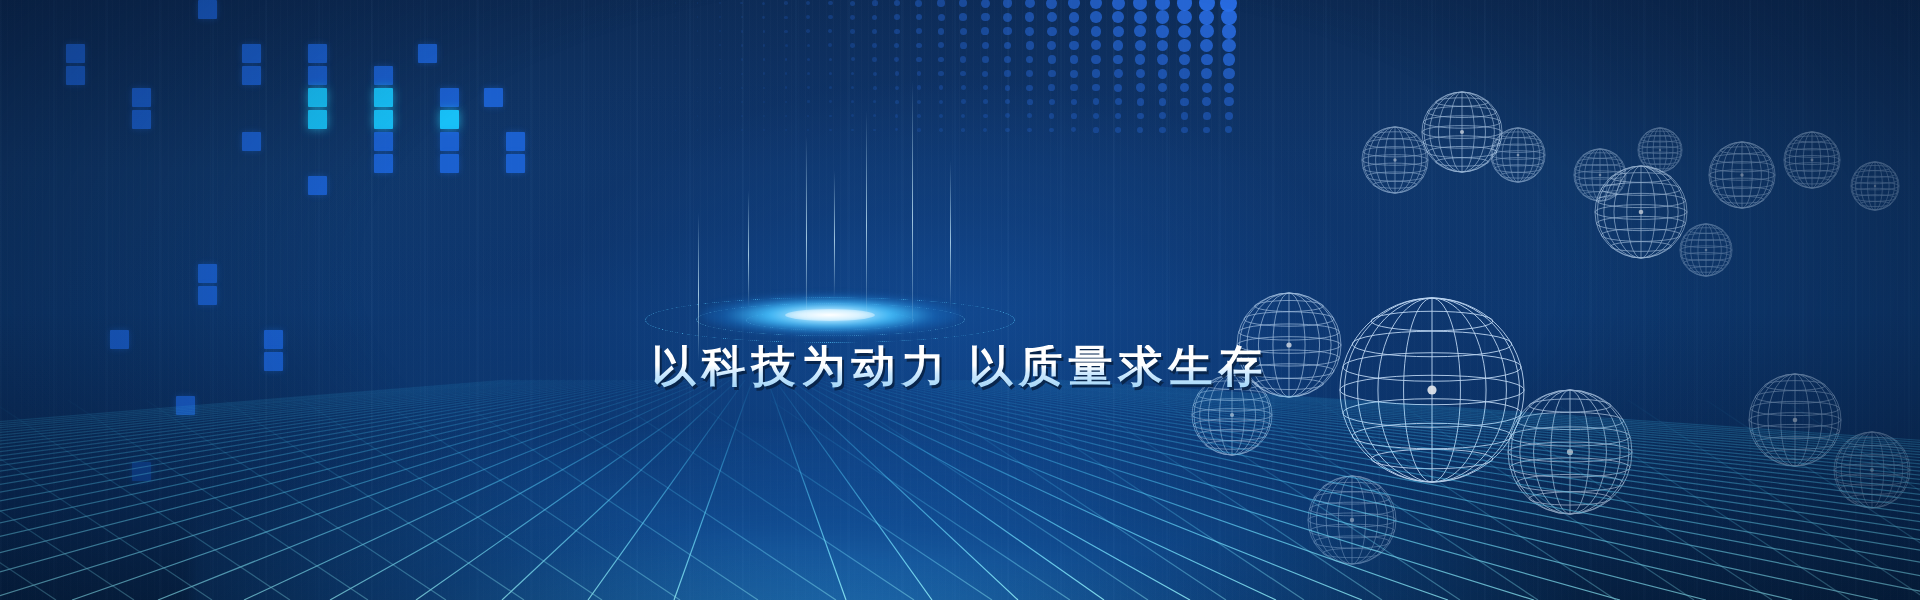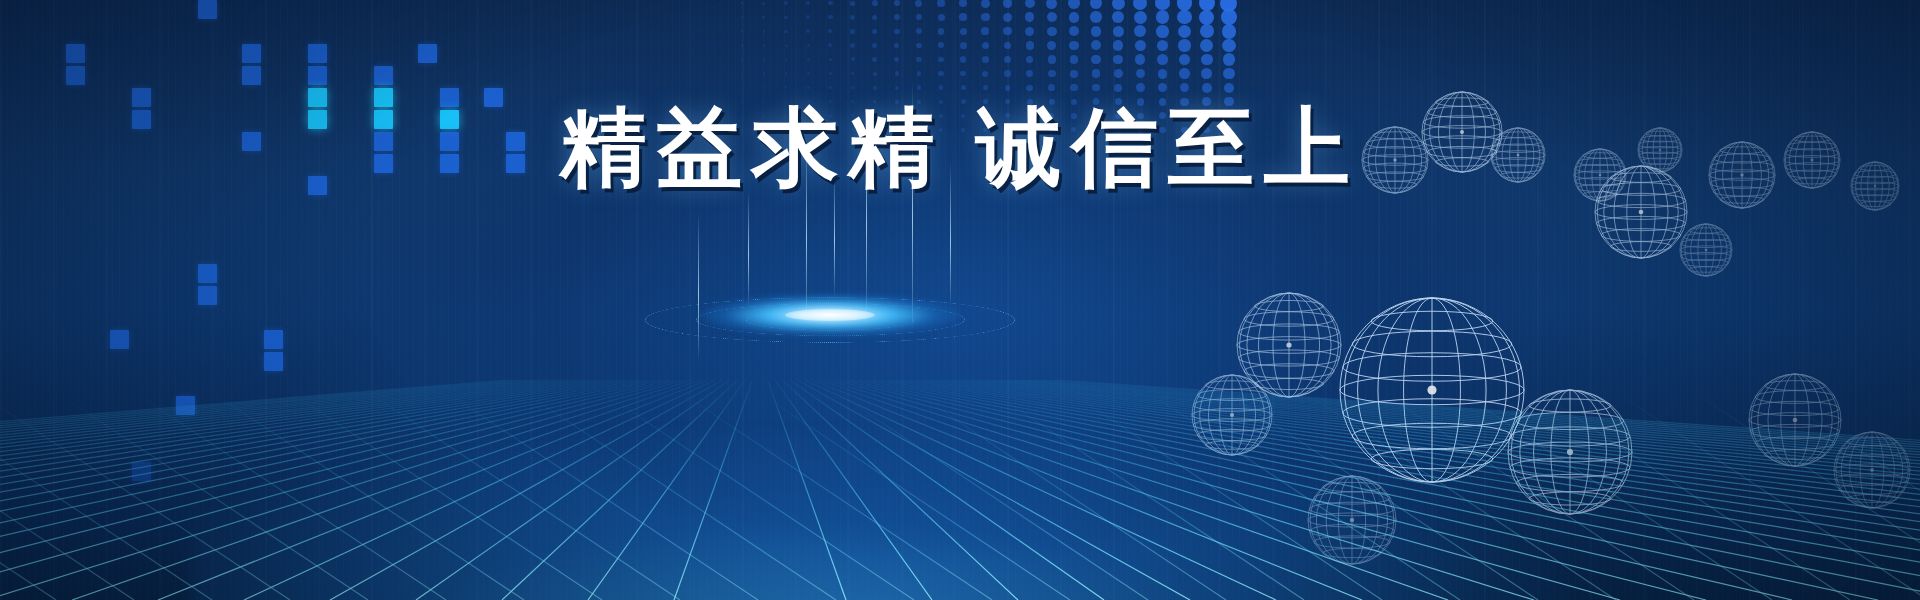--- a/index.html
+++ b/index.html
@@ -932,15 +932,15 @@
           <line x1="0" y1="139.0673927521014" x2="1920" y2="139.0673927521014"></line>
           <line x1="0" y1="167.02491486764777" x2="1920" y2="167.02491486764777"></line>
           <line x1="0" y1="202.25139273323617" x2="1920" y2="202.25139273323617"></line>
           <line x1="0" y1="246.63675484387758" x2="1920" y2="246.63675484387758"></line>
         </g>
     </svg>
   </div>
 
   <div class="vignette"></div>
 
-  <div class="headline">精益求精  诚信至上</div>
+  <div class="subline">以科技为动力  以质量求生存</div>
 
 </div>
 
 </body></html>

